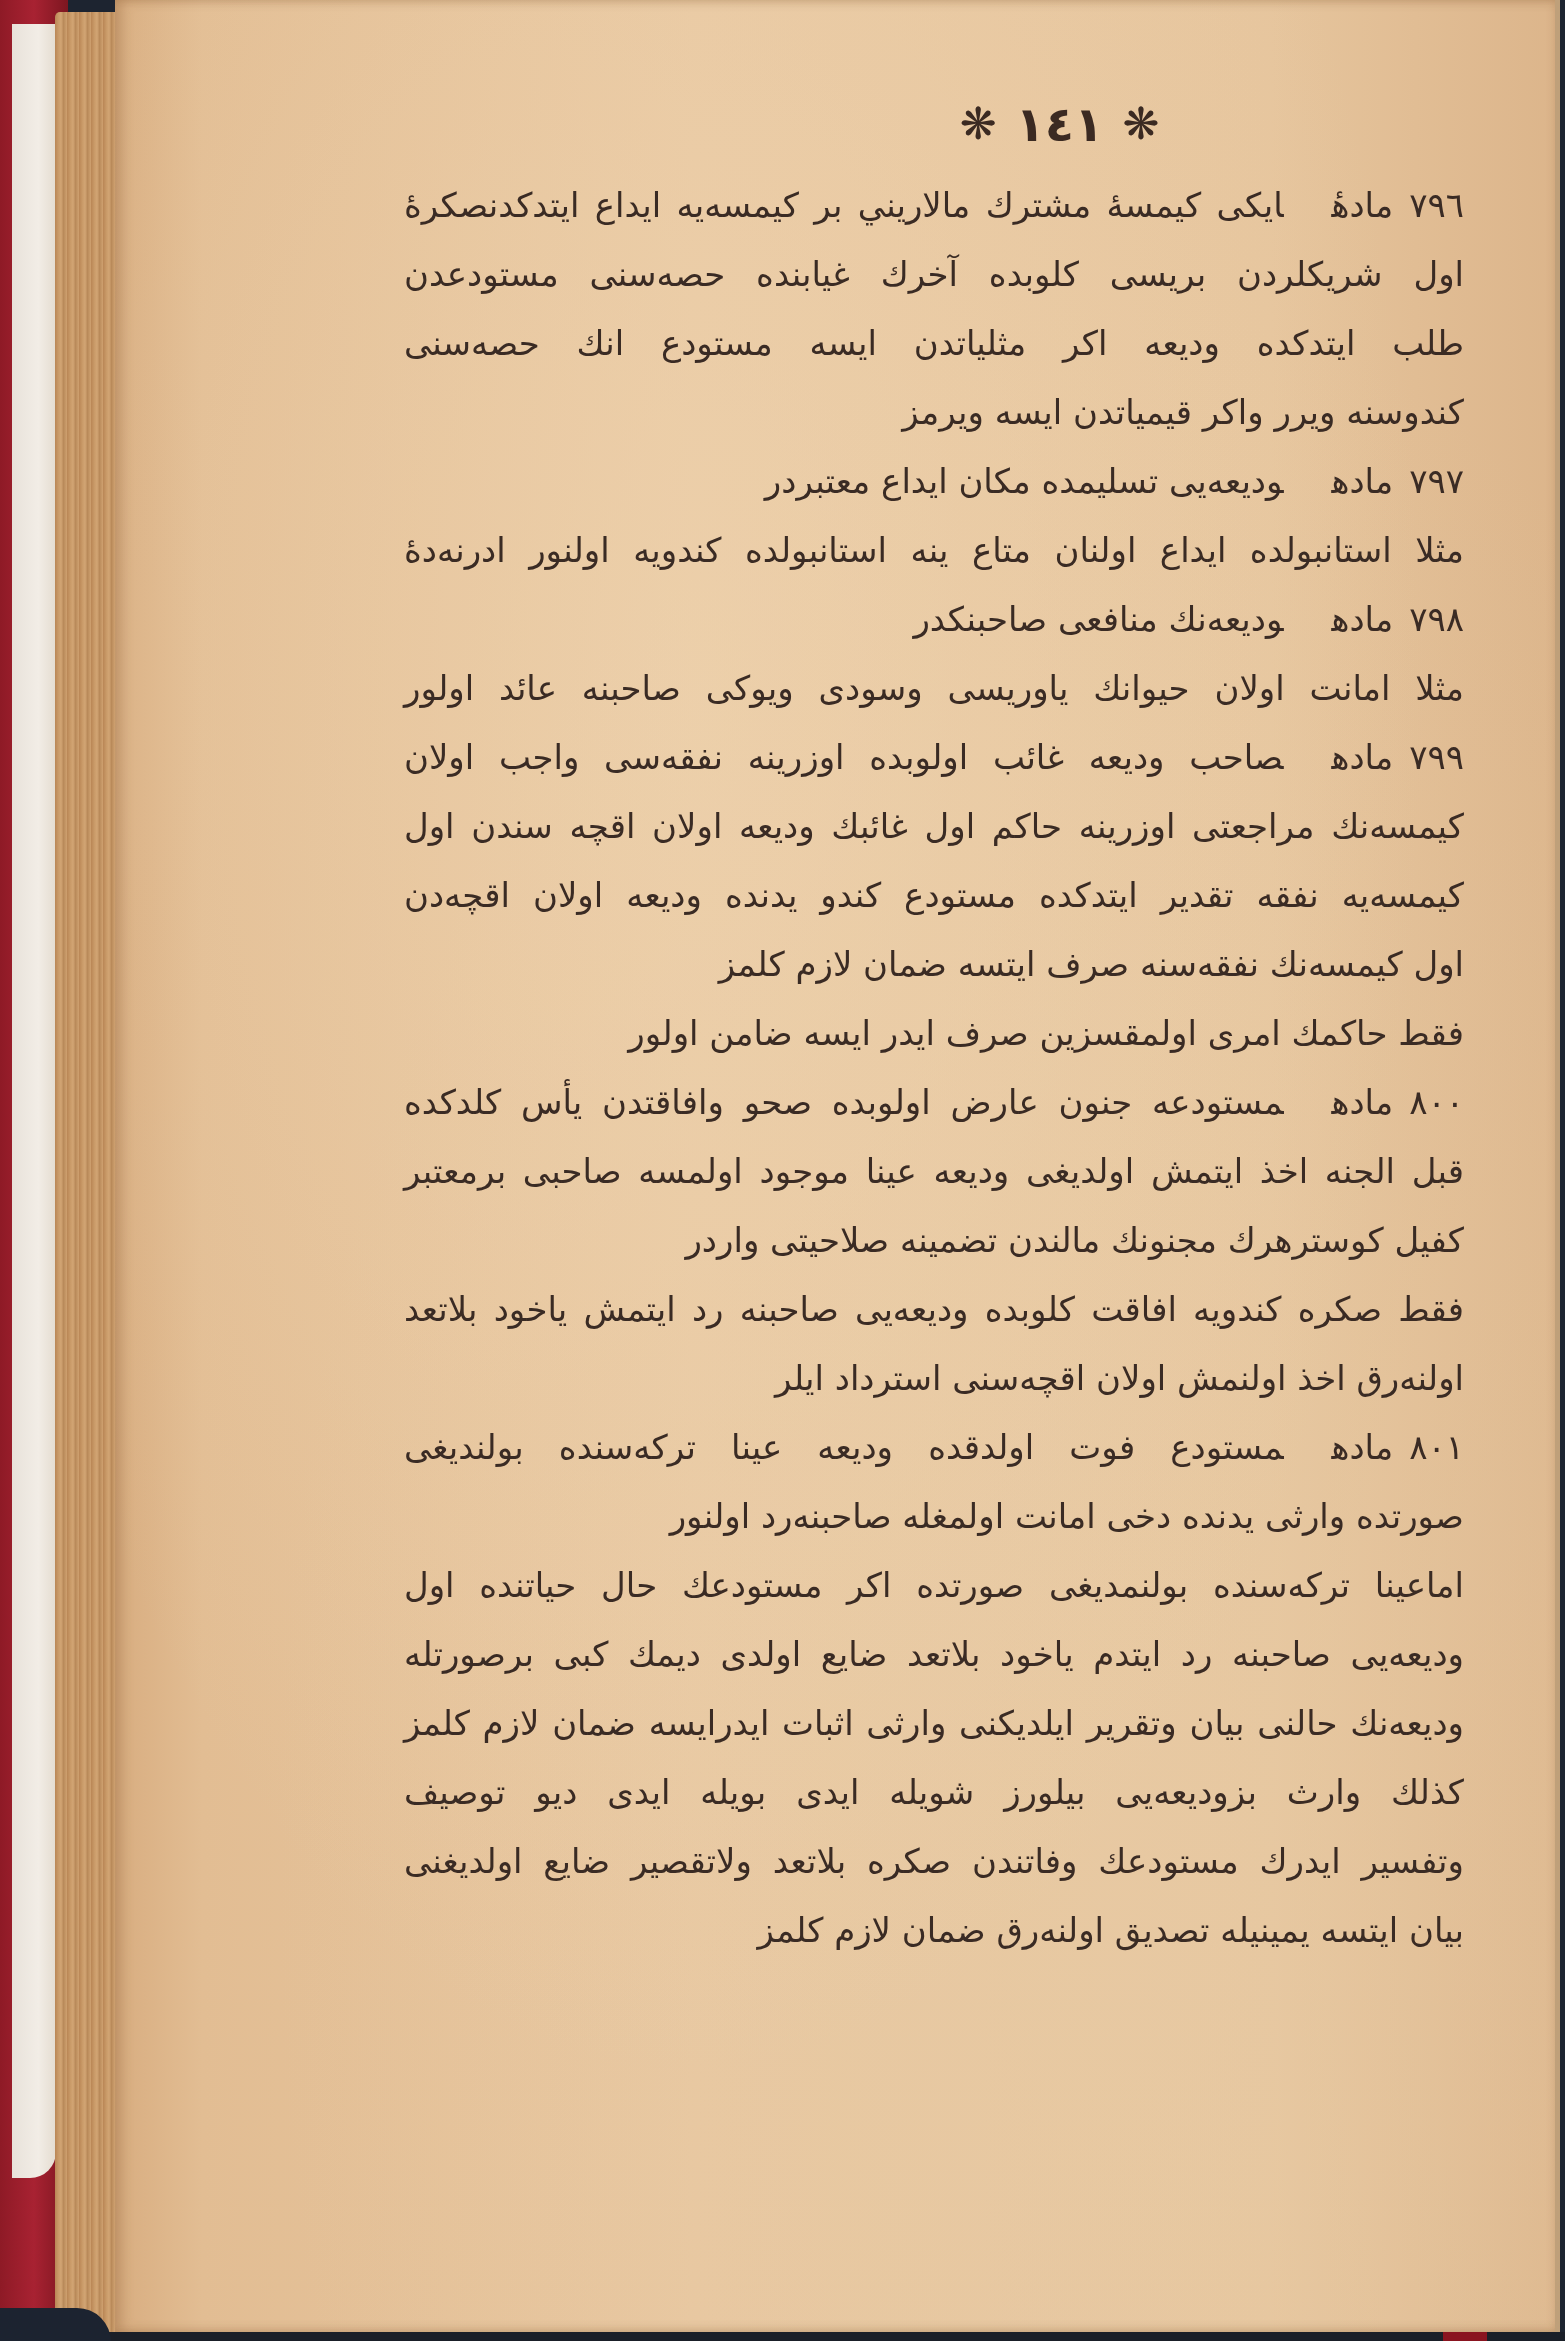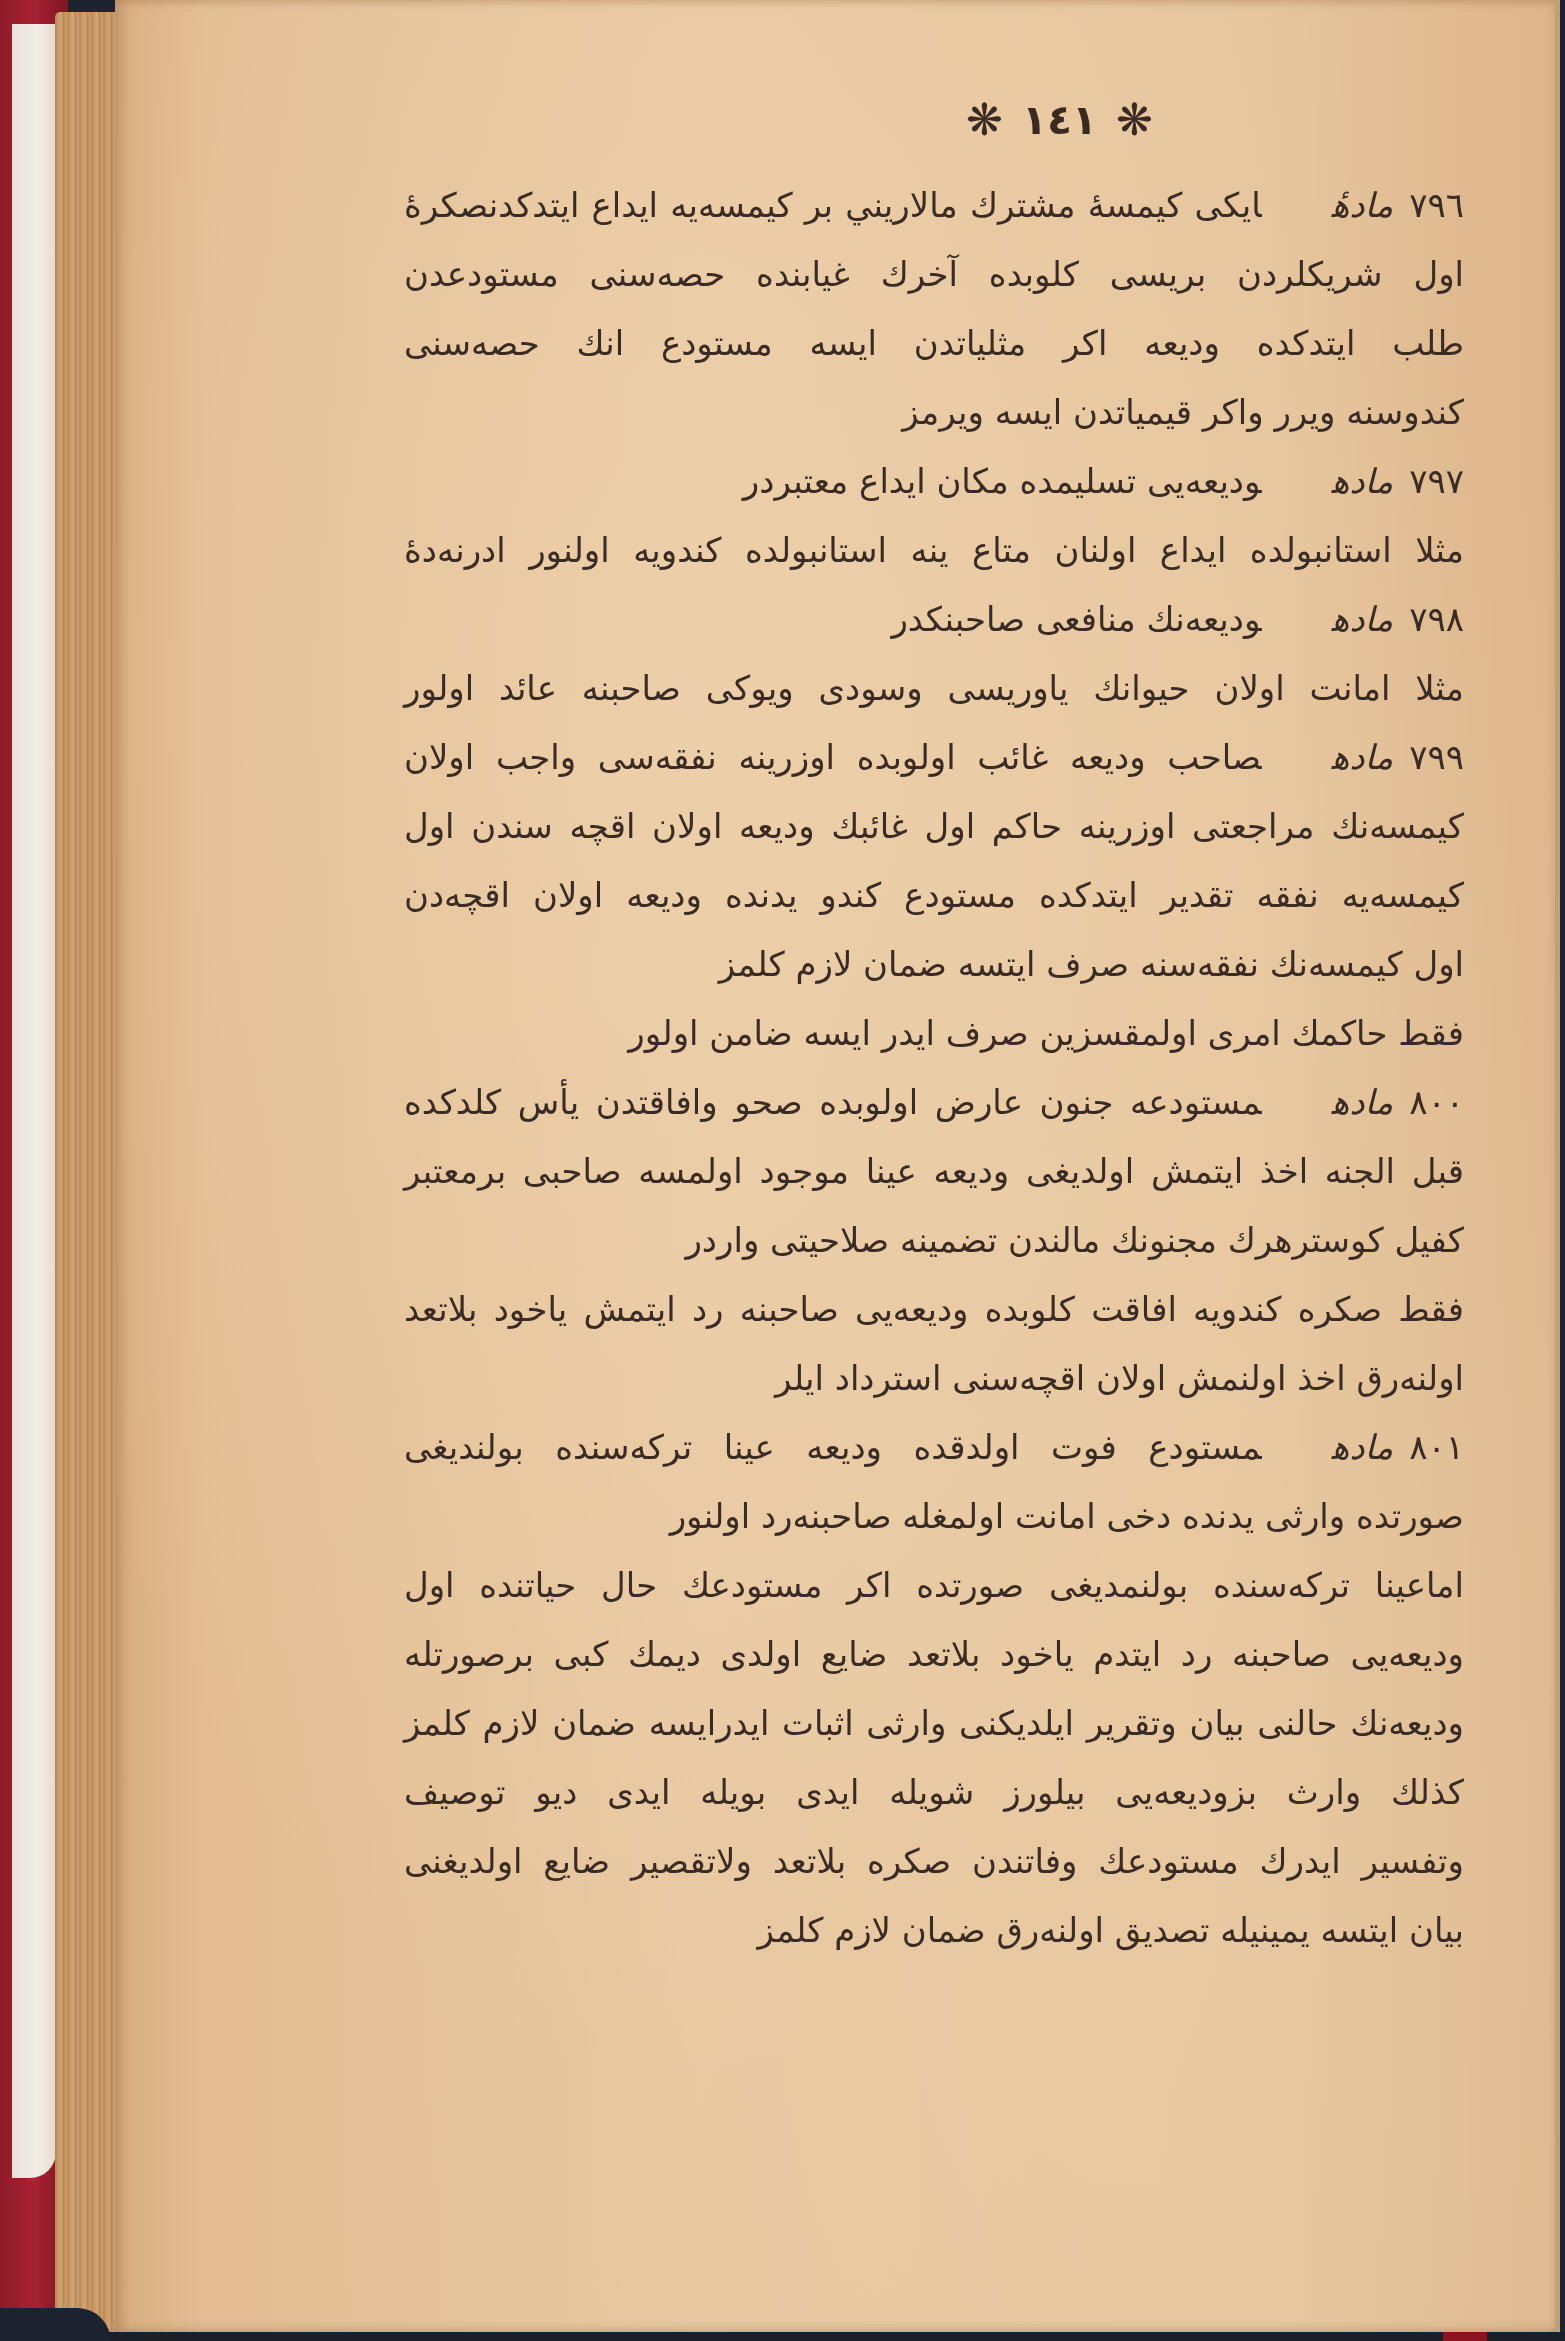--- a/index.html
+++ b/index.html
@@ -90,21 +90,21 @@
       left: 222px;
       color: #3b2a22;
     }
     .ornament {
       font-size: 44px;
       line-height: 1;
       color: #3b2a22;
     }
     .page-number {
       font-family: "DejaVu Sans", sans-serif;
-      font-size: 41px;
+      font-size: 48px;
       font-weight: bold;
       letter-spacing: 3.4px;
     }
 
     
     .text-block {
       position: absolute;
       top: 171px;
       left: 289px;   
       width: 1060px;
@@ -122,22 +122,21 @@
       height: 69px;
       overflow: visible;
     }
     .line.short {
       text-align-last: right;
     }
     .article-no {
       margin-left: 16px;
     }
     .madde {
-      margin-left: 70px;
-      font-style: italic;
+      margin-left: 48px;
     }
   </style>
 </head>
 <body>
 
 <div class="cover">
   <div class="cover-inner"></div>
 </div>
 <div class="page-edges"></div>
 

